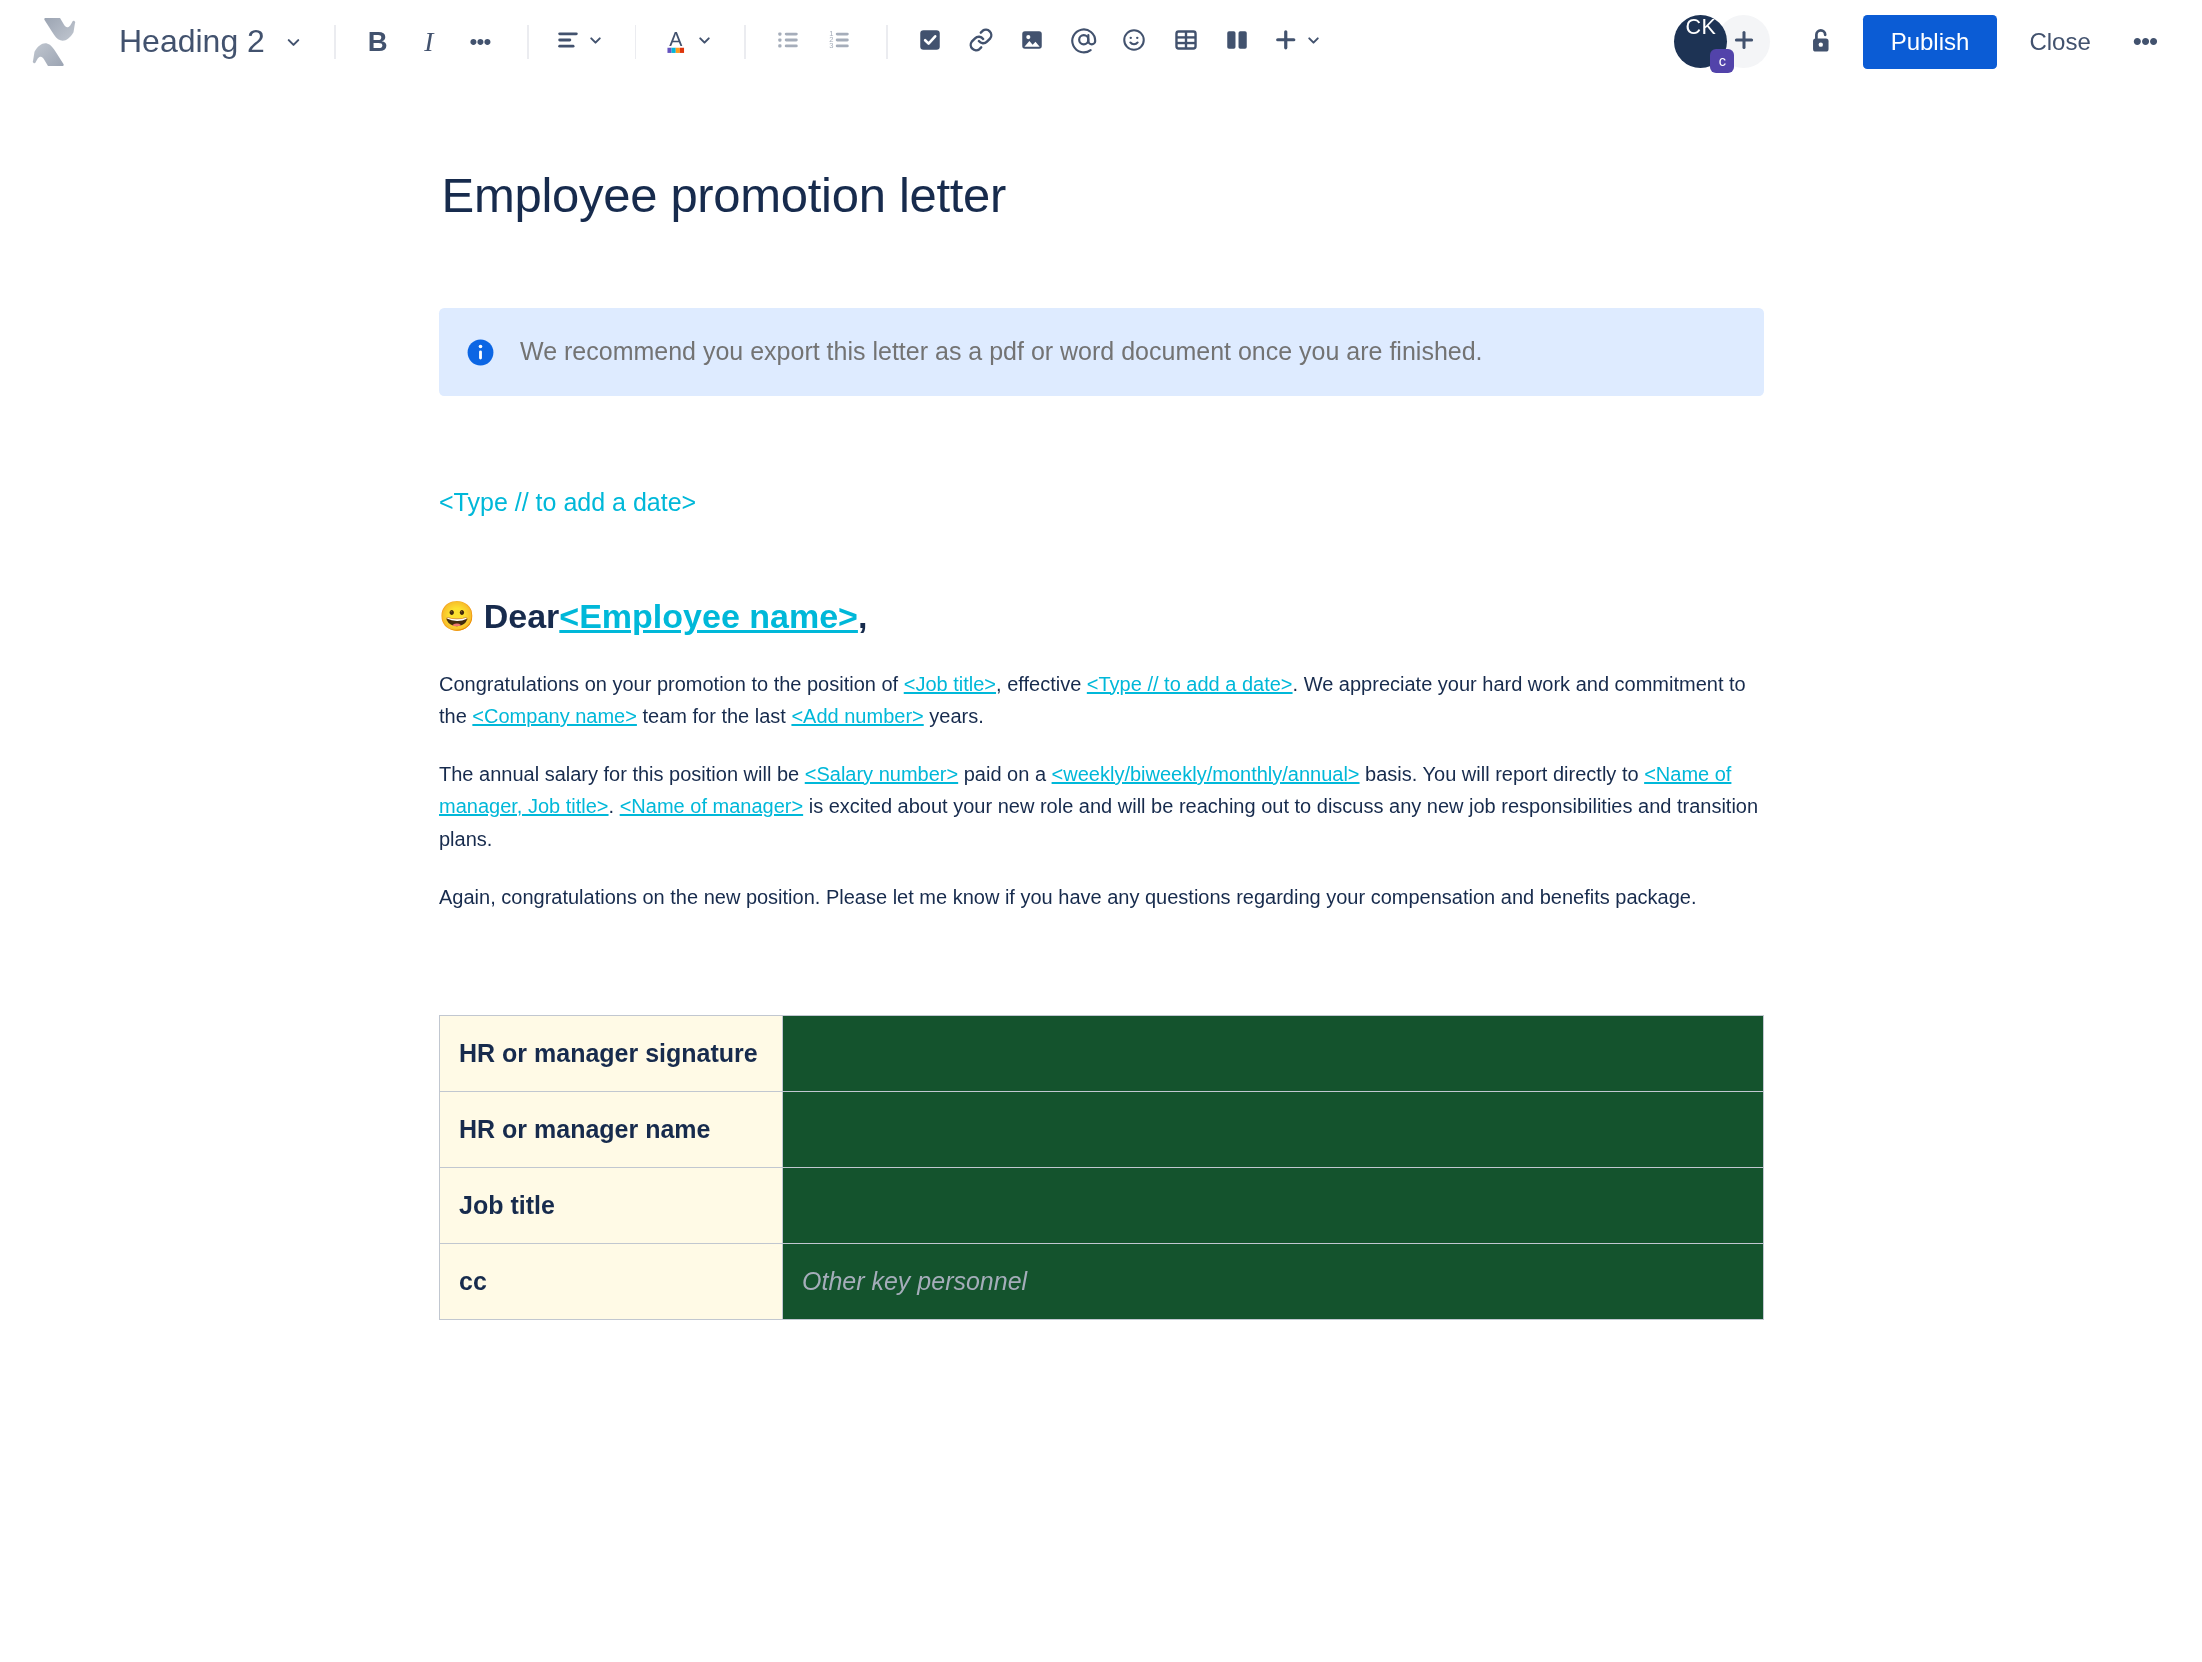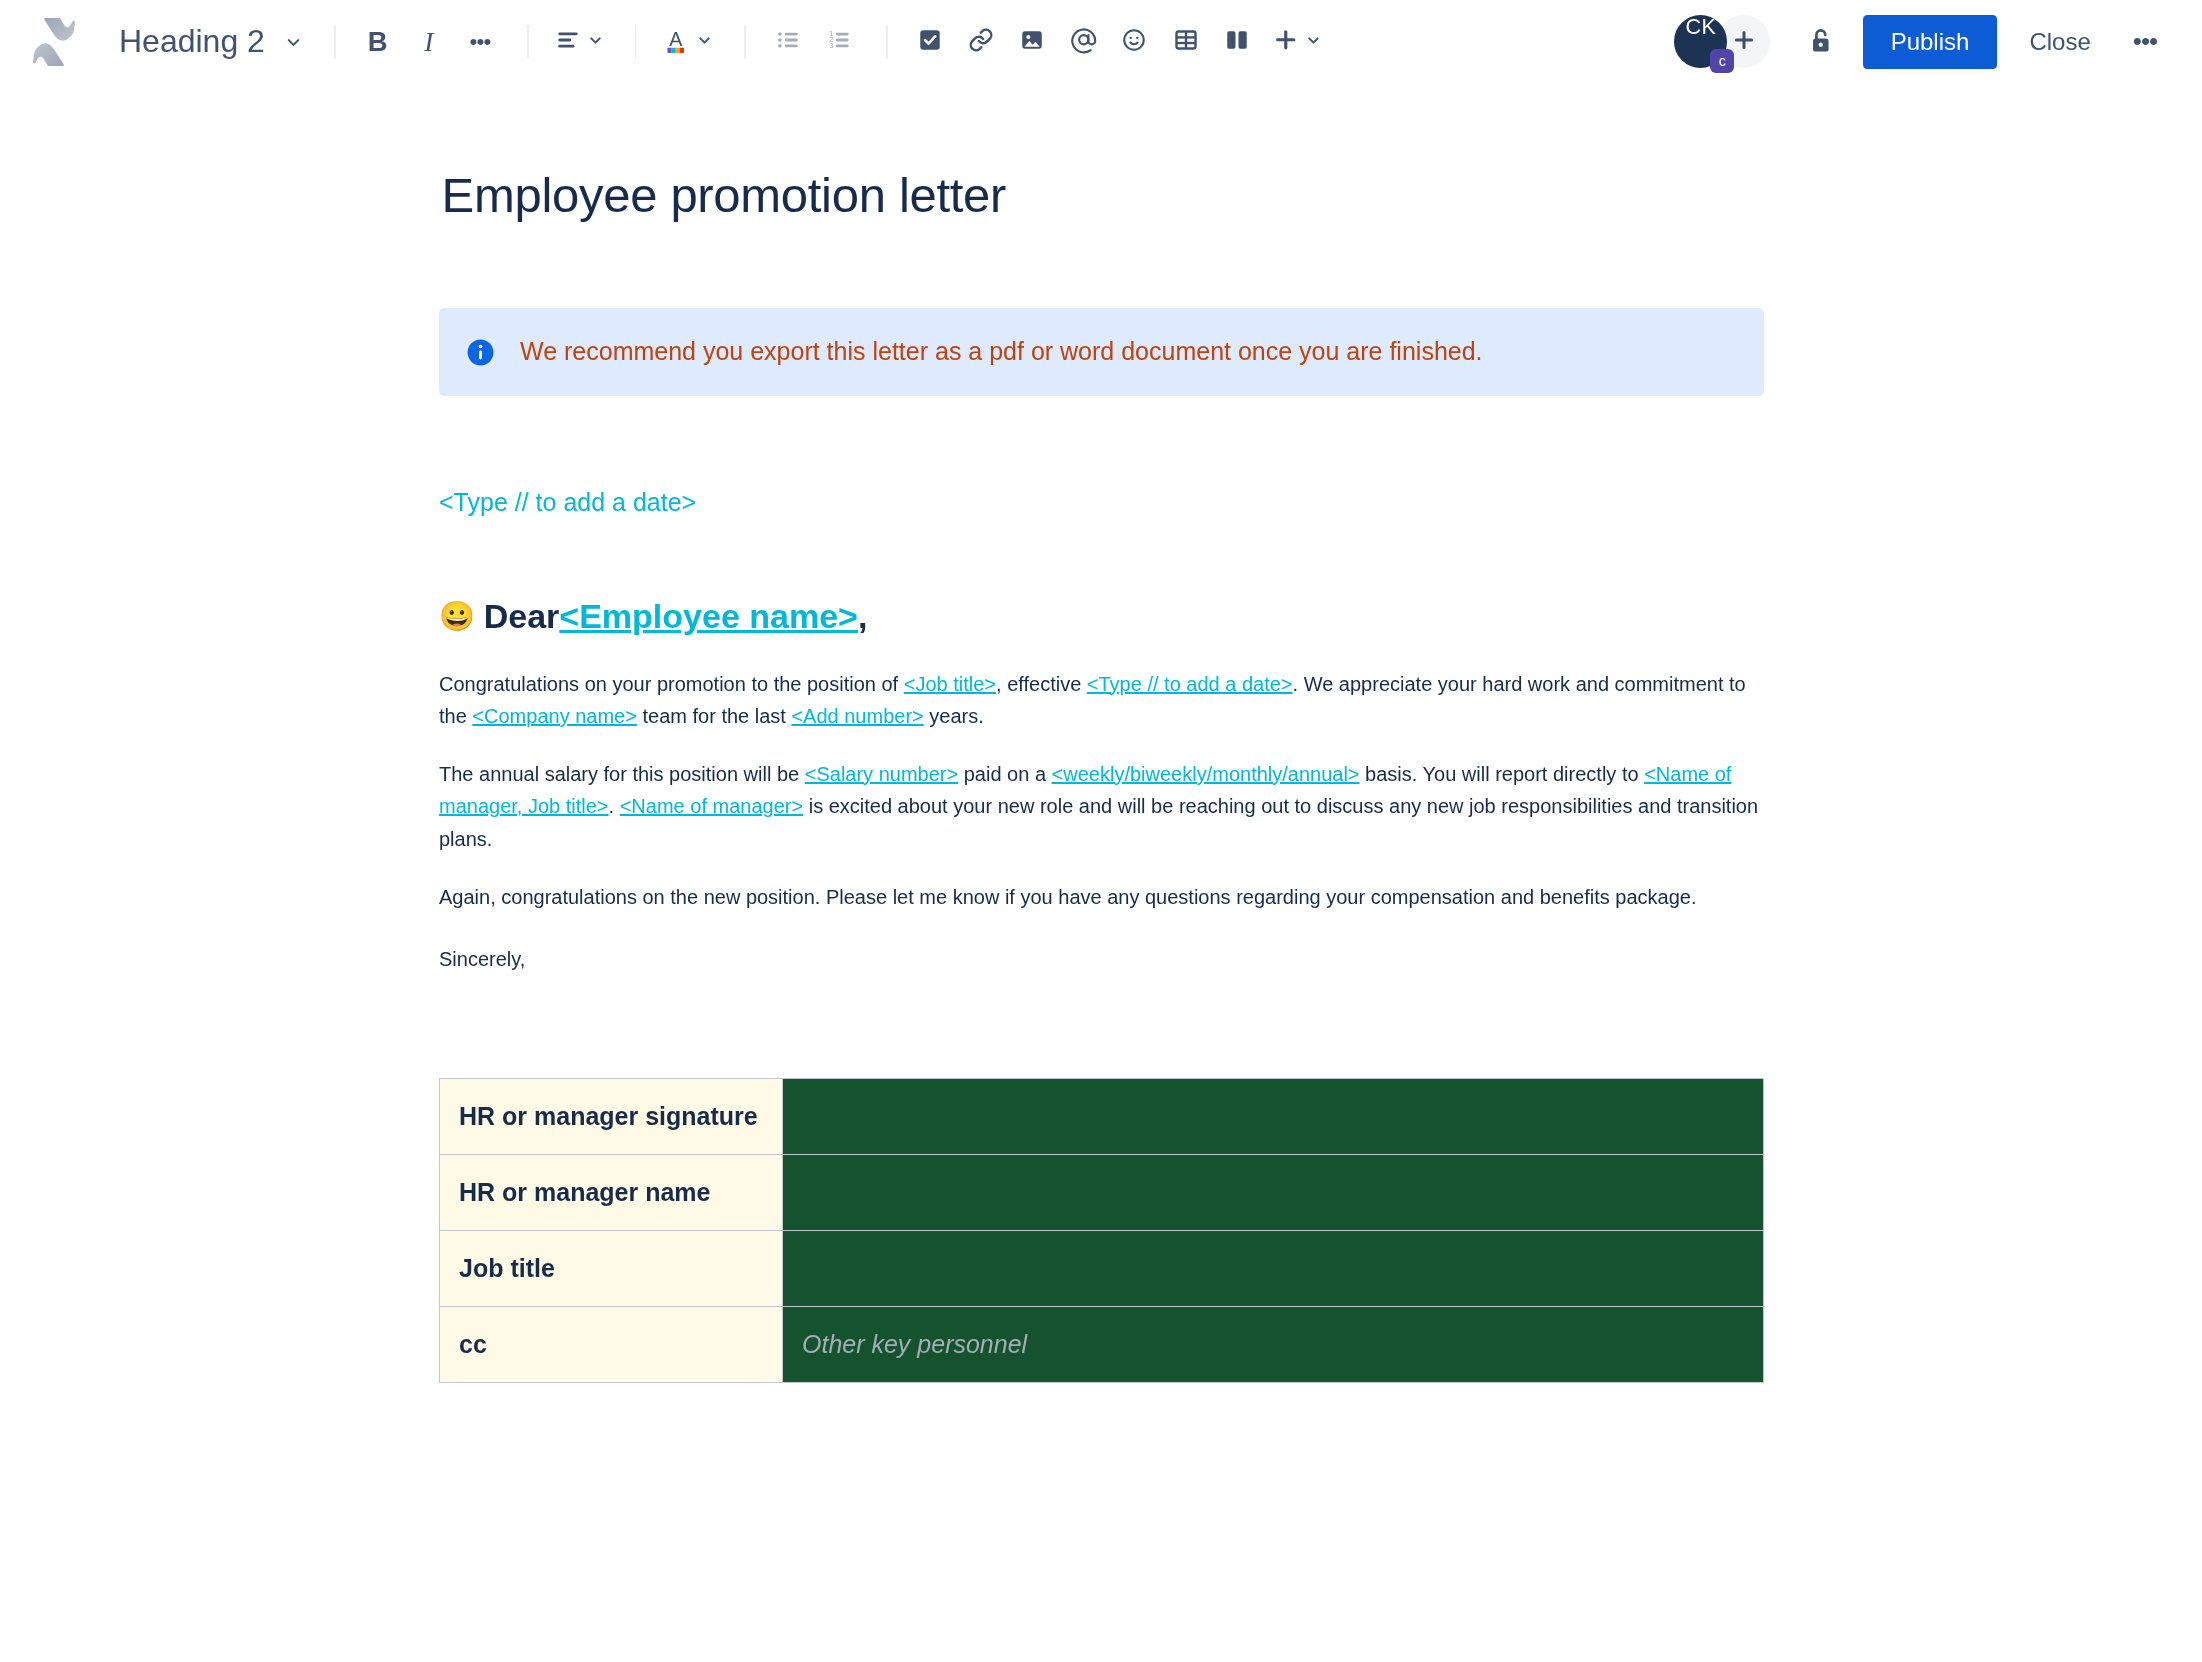--- a/index.html
+++ b/index.html
@@ -186,21 +186,21 @@
     box-sizing: border-box;
   }
   .info-icon {
     flex: 0 0 auto;
     width: 31px; height: 31px;
     margin-right: 24px;
     display: flex; align-items: center; justify-content: center;
   }
   .info-text {
     font-size: 25px;
-    color: #c2410c;
+    color: #737373;
     line-height: 1.35;
   }
   .date-line {
     margin-top: 89px;
     font-size: 25px;
     color: #00B8D9;
     line-height: 1.4;
   }
   .greeting {
     margin-top: 75px;
@@ -498,21 +498,20 @@
       <span class="ph">&lt;Employee name&gt;</span>
       <span>,</span>
     </div>
 
     <p class="body first"><span>Congratulations on your promotion to the position of </span><span class="ph">&lt;Job title&gt;</span><span>, effective </span><span class="ph">&lt;Type // to add a date&gt;</span><span>. We appreciate your hard work and commitment to the </span><span class="ph">&lt;Company name&gt;</span><span> team for the last </span><span class="ph">&lt;Add number&gt;</span><span> years.</span></p>
 
     <p class="body"><span>The annual salary for this position will be </span><span class="ph">&lt;Salary number&gt;</span><span> paid on a </span><span class="ph">&lt;weekly/biweekly/monthly/annual&gt;</span><span> basis. You will report directly to </span><span class="ph">&lt;Name of manager, Job title&gt;</span><span>. </span><span class="ph">&lt;Name of manager&gt;</span><span> is excited about your new role and will be reaching out to discuss any new job responsibilities and transition plans.</span></p>
 
     <p class="body">Again, congratulations on the new position. Please let me know if you have any questions regarding your compensation and benefits package.</p>
 
-    <p class="body sincerely">Sincerely,</p>
 
     <table class="sig-table">
       <tbody>
         <tr>
           <td class="label-cell">HR or manager signature</td>
           <td class="value-cell"></td>
         </tr>
         <tr>
           <td class="label-cell">HR or manager name</td>
           <td class="value-cell"></td>

